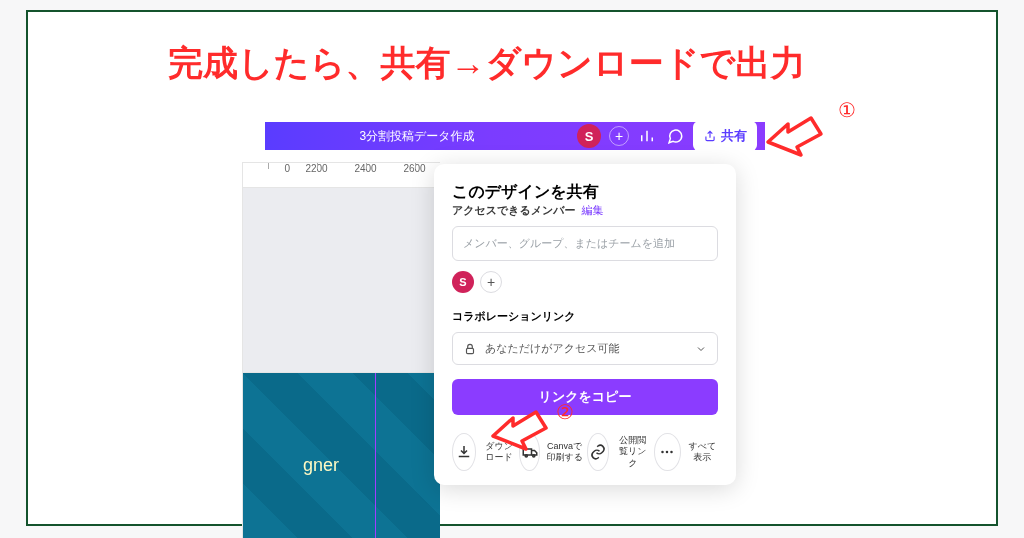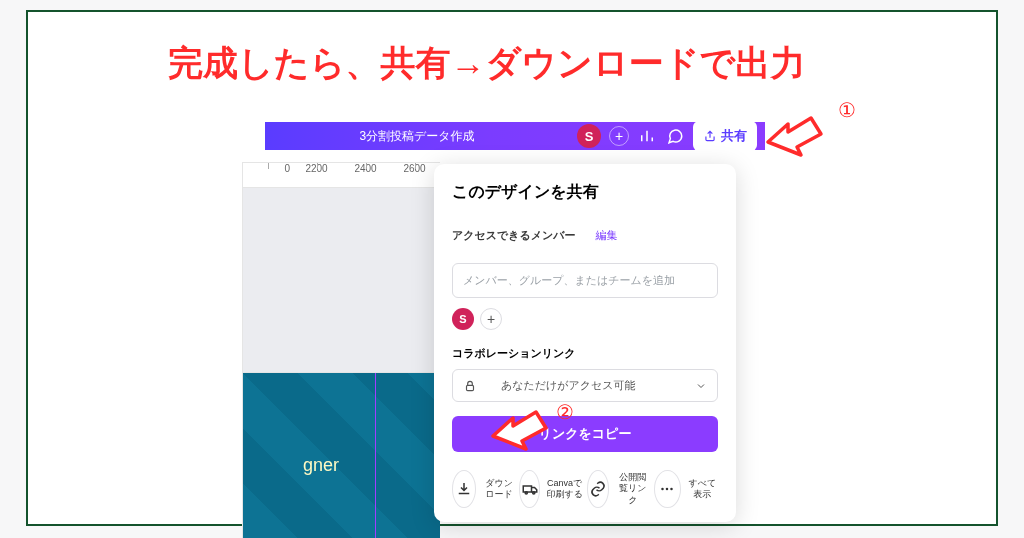--- a/index.html
+++ b/index.html
@@ -154,28 +154,28 @@
     left:406px; top:152px;
     width:302px;
     background:#fff;
     border-radius:10px;
     box-shadow:0 4px 24px rgba(0,0,0,.15);
     padding:18px 18px 14px 18px;
   }
   .panel-title{
     font-size:16px;
     font-weight:700;
-    margin-bottom:25px;
+    margin-bottom:0;
   }
   .panel-subheading{
     font-size:11px;
     color:#3a3a3a;
     font-weight:600;
-    display:flex;gap:20px;align-items:baseline;
-    margin-bottom:20px;
+    display:flex;gap:6px;align-items:baseline;
+    margin-bottom:8px;
   }
   .panel-subheading .edit-link{ color:#7b3cff; font-weight:500; }
   .member-input{
     border:1px solid #dcdce1;
     border-radius:6px;
     font-size:11px;
     color:#9aa0a6;
     padding:9px 10px;
     margin-bottom:10px;
     background:#fff;
@@ -197,21 +197,21 @@
     font-size:14px;color:#555;
   }
   .collab-label{
     font-size:11px;font-weight:600;
     margin-bottom:8px;
   }
   .access-select{
     border:1px solid #dcdce1;
     border-radius:6px;
     padding:8px 10px;
-    display:flex;align-items:center;gap:24px;
+    display:flex;align-items:center;gap:8px;
     font-size:11px;color:#555;
     margin-bottom:14px;
     position:relative;
   }
   .access-select svg{flex:none;}
   .access-select .chev{
     margin-left:auto;
   }
   .copy-link-btn{
     width:100%;

